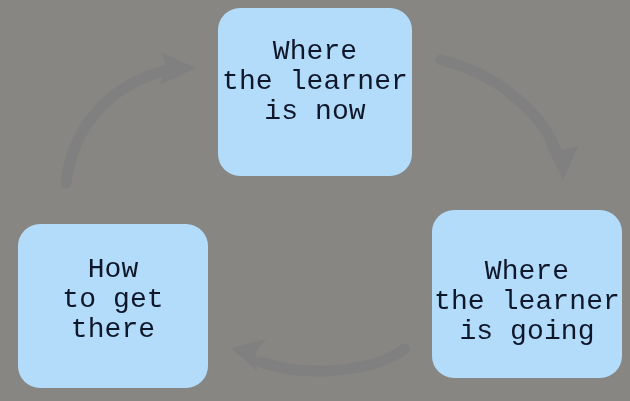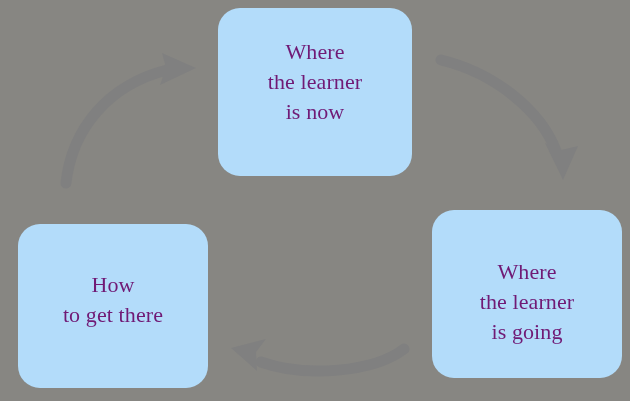--- a/index.html
+++ b/index.html
@@ -28,23 +28,23 @@
     position: absolute;
     box-sizing: border-box;
     background: #b3dcfa;
     border-radius: 22px;
     display: flex;
     align-items: center;
     justify-content: center;
     text-align: center;
   }
   .node-label {
-    color: #701a75;
-    font-family: Liberation Serif, serif;
-    font-size: 22px;
+    color: #0f172a;
+    font-family: Liberation Mono, monospace;
+    font-size: 28px;
     line-height: 30px;
     letter-spacing: 0.1px;
     white-space: pre-line;
   }
   
   #box-now   { left: 218px; top: 8px;   width: 194px; height: 168px; }
   #box-going { left: 432px; top: 210px; width: 190px; height: 168px; }
   #box-how   { left: 18px;  top: 224px; width: 190px; height: 164px; }
   
   #box-now .node-label   { transform: translateY(-10px); }

